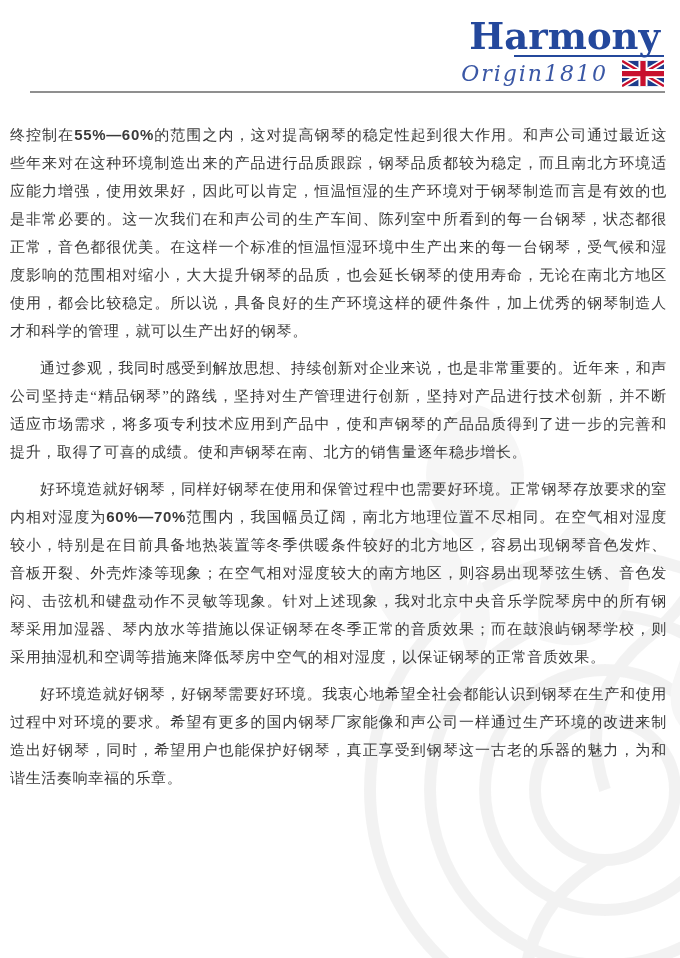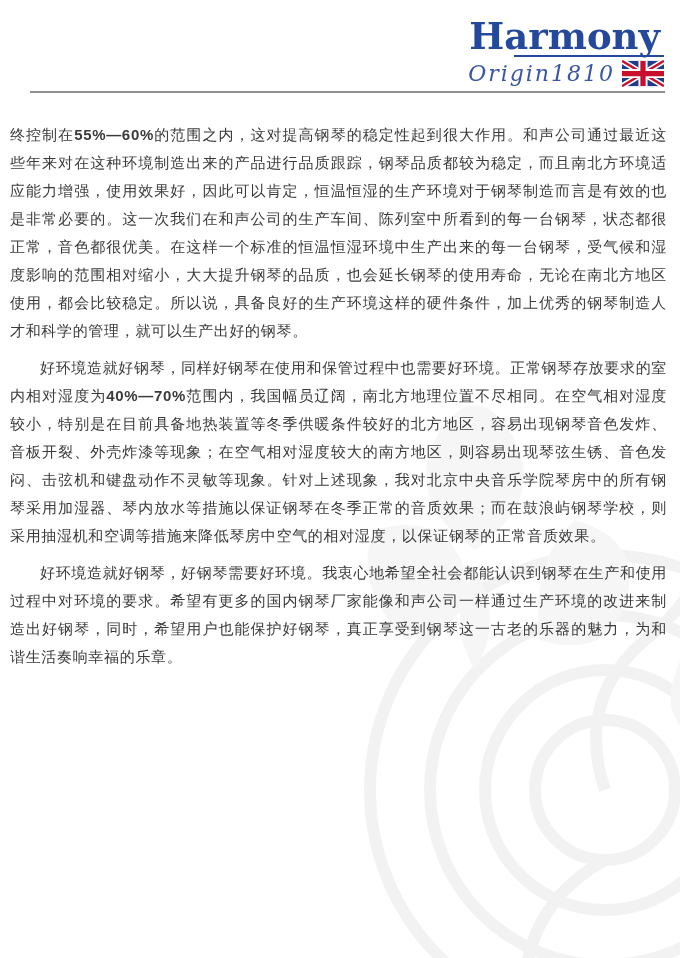--- a/index.html
+++ b/index.html
@@ -34,21 +34,21 @@
     color:#24489c;
     letter-spacing:0px;
     padding:0 4px;
   }
   .brand-underline{
     width:150px;height:2px;
     background:#24489c;
     margin-top:1px;
   }
   .origin-row{
-    display:flex;align-items:center;gap:7px;
+    display:flex;align-items:center;gap:14px;
     margin-top:3px;
   }
   .origin{
     font-family:"DejaVu Serif","Liberation Serif",serif;
     font-style:italic;
     font-size:22px;
     line-height:24px;
     color:#3a57a5;
     letter-spacing:2px;
   }
@@ -116,17 +116,18 @@
         <path d="M30,0 V36 M0,18 H60" stroke="#ffffff" stroke-width="13"></path>
         <path d="M30,0 V36 M0,18 H60" stroke="#c8102e" stroke-width="7.5"></path>
       </svg>
     </div>
   </div>
 
   <div class="header-rule"></div>
 
   <main class="doc-body">
     <p class="para no-indent">终控制在<span class="num">55%—60%</span>的范围之内，这对提高钢琴的稳定性起到很大作用。和声公司通过最近这些年来对在这种环境制造出来的产品进行品质跟踪，钢琴品质都较为稳定，而且南北方环境适应能力增强，使用效果好，因此可以肯定，恒温恒湿的生产环境对于钢琴制造而言是有效的也是非常必要的。这一次我们在和声公司的生产车间、陈列室中所看到的每一台钢琴，状态都很正常，音色都很优美。在这样一个标准的恒温恒湿环境中生产出来的每一台钢琴，受气候和湿度影响的范围相对缩小，大大提升钢琴的品质，也会延长钢琴的使用寿命，无论在南北方地区使用，都会比较稳定。所以说，具备良好的生产环境这样的硬件条件，加上优秀的钢琴制造人才和科学的管理，就可以生产出好的钢琴。</p>
-    <p class="para">好环境造就好钢琴，同样好钢琴在使用和保管过程中也需要好环境。正常钢琴存放要求的室内相对湿度为<span class="num">40%—70%</span>范围内，我国幅员辽阔，南北方地理位置不尽相同。在空气相对湿度较小，特别是在目前具备地热装置等冬季供暖条件较好的北方地区，容易出现钢琴音色发炸、音板开裂、外壳炸漆等现象；在空气相对湿度较大的南方地区，则容易出现琴弦生锈、音色发闷、击弦机和键盘动作不灵敏等现象。针对上述现象，我对北京中央音乐学院琴房中的所有钢琴采用加湿器、琴内放水等措施以保证钢琴在冬季正常的音质效果；而在鼓浪屿钢琴学校，则采用抽湿机和空调等措施来降低琴房中空气的相对湿度，以保证钢琴的正常音质效果。</p>
+    <p class="para">通过参观，我同时感受到解放思想、持续创新对企业来说，也是非常重要的。近年来，和声公司坚持走“精品钢琴”的路线，坚持对生产管理进行创新，坚持对产品进行技术创新，并不断适应市场需求，将多项专利技术应用到产品中，使和声钢琴的产品品质得到了进一步的完善和提升，取得了可喜的成绩。使和声钢琴在南、北方的销售量逐年稳步增长。</p>
+    <p class="para">好环境造就好钢琴，同样好钢琴在使用和保管过程中也需要好环境。正常钢琴存放要求的室内相对湿度为<span class="num">60%—70%</span>范围内，我国幅员辽阔，南北方地理位置不尽相同。在空气相对湿度较小，特别是在目前具备地热装置等冬季供暖条件较好的北方地区，容易出现钢琴音色发炸、音板开裂、外壳炸漆等现象；在空气相对湿度较大的南方地区，则容易出现琴弦生锈、音色发闷、击弦机和键盘动作不灵敏等现象。针对上述现象，我对北京中央音乐学院琴房中的所有钢琴采用加湿器、琴内放水等措施以保证钢琴在冬季正常的音质效果；而在鼓浪屿钢琴学校，则采用抽湿机和空调等措施来降低琴房中空气的相对湿度，以保证钢琴的正常音质效果。</p>
     <p class="para">好环境造就好钢琴，好钢琴需要好环境。我衷心地希望全社会都能认识到钢琴在生产和使用过程中对环境的要求。希望有更多的国内钢琴厂家能像和声公司一样通过生产环境的改进来制造出好钢琴，同时，希望用户也能保护好钢琴，真正享受到钢琴这一古老的乐器的魅力，为和谐生活奏响幸福的乐章。</p>
   </main>
 
 </div>
 
 </body></html>

